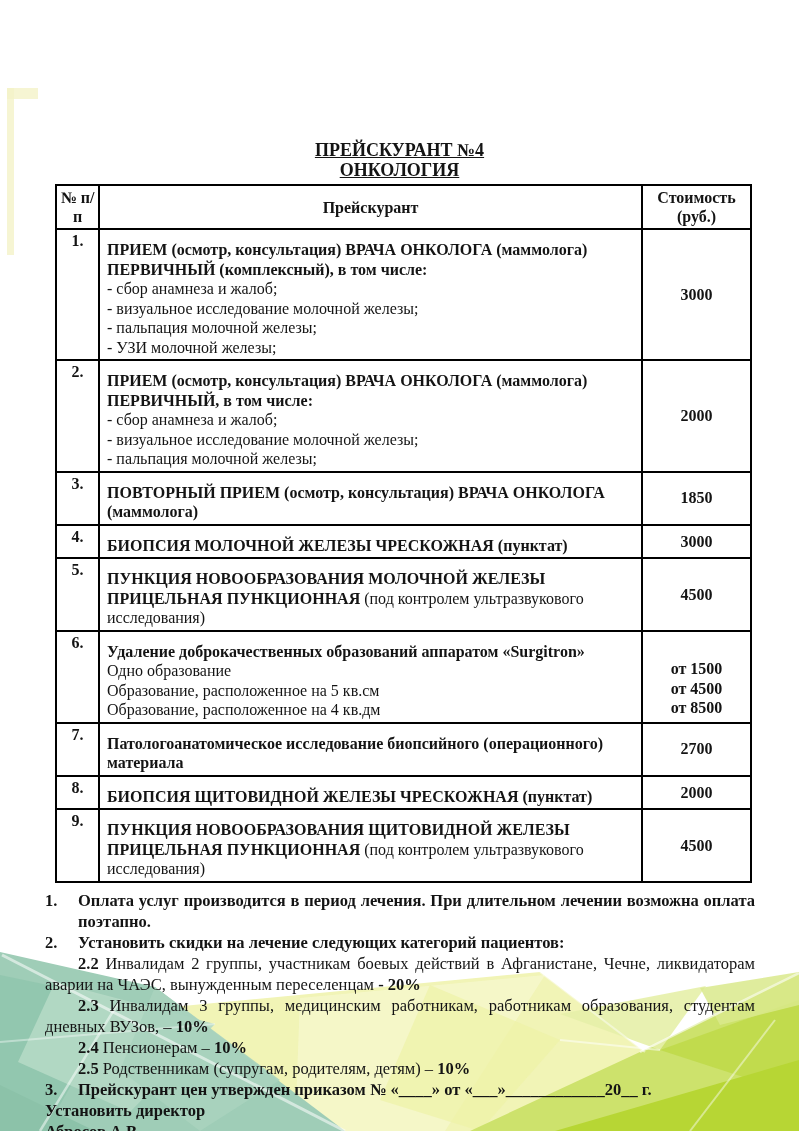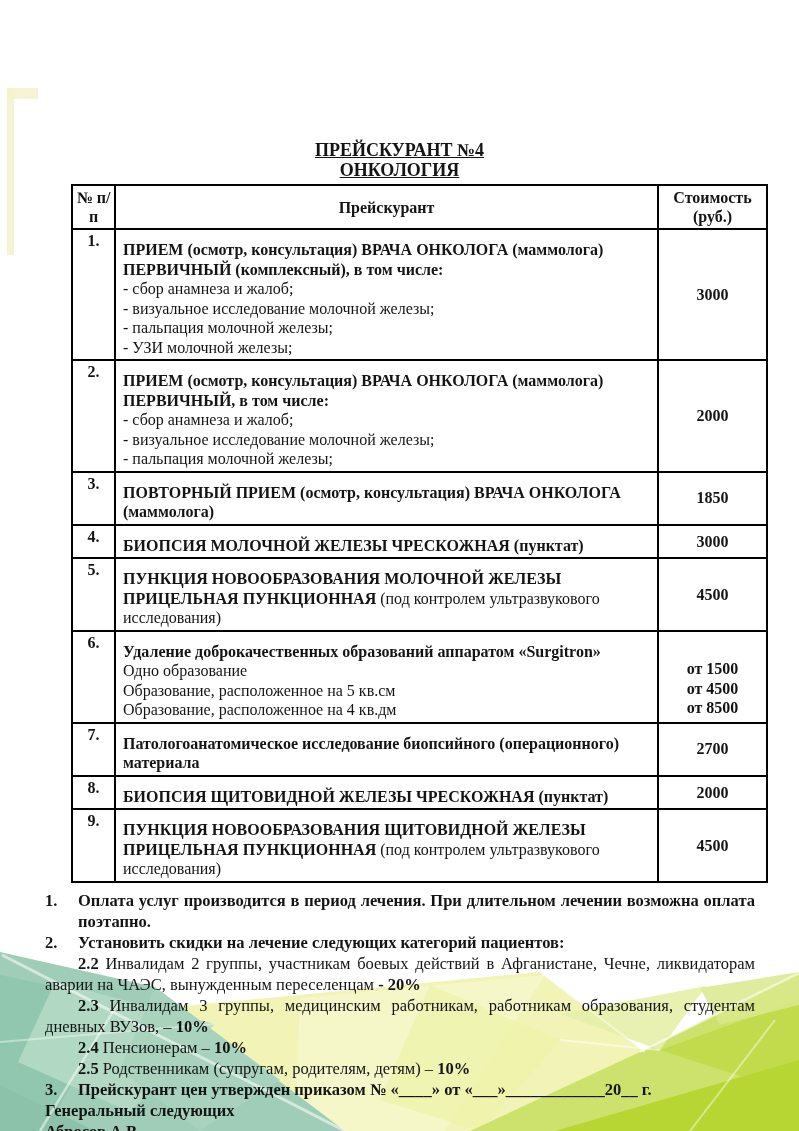--- a/index.html
+++ b/index.html
@@ -7,21 +7,21 @@
     width:799px;height:1131px;position:relative;overflow:hidden;
     background:#ffffff;color:#141414;
     font-family:"Liberation Serif","DejaVu Serif",serif;
   }
   .decor{position:absolute;inset:0;z-index:0;pointer-events:none;}
   .content{position:relative;z-index:1;}
 
   .title-block{padding-top:140px;text-align:center;font-weight:bold;font-size:18px;line-height:20px;text-decoration:underline;}
 
   table.price{
-    border-collapse:collapse;margin:4px 0 0 71px;width:695px;table-layout:fixed;
+    border-collapse:collapse;margin:4px 0 0 55px;width:695px;table-layout:fixed;
   }
   table.price col.c-num{width:43px;}
   table.price col.c-name{width:543px;}
   table.price col.c-price{width:109px;}
   table.price th,table.price td{border:2px solid #000;}
   table.price th{
     font-size:16px;line-height:19px;padding:2px 2px;text-align:center;vertical-align:middle;font-weight:bold;
   }
   td.num{vertical-align:top;text-align:center;font-weight:bold;font-size:16px;padding-top:2px;}
   td.name{vertical-align:top;padding:10px 4px 2px 7px;font-size:16px;line-height:19.5px;}
@@ -157,19 +157,19 @@
   <div class="notes">
       <div class="note bold"><span class="n">1.</span><span>Оплата услуг производится в период лечения. При длительном лечении возможна оплата поэтапно.</span></div>
       <div class="note bold"><span class="n">2.</span><span>Установить скидки на лечение следующих категорий пациентов:</span></div>
       <div class="subnote"><span class="n">2.2 </span><span>Инвалидам 2 группы, участникам боевых действий в Афганистане, Чечне, ликвидаторам аварии на ЧАЭС, вынужденным переселенцам </span><span class="pct">- 20%</span></div>
       <div class="subnote"><span class="n">2.3 </span><span>Инвалидам 3 группы, медицинским работникам, работникам образования, студентам дневных ВУЗов, – </span><span class="pct">10%</span></div>
       <div class="subnote"><span class="n">2.4 </span><span>Пенсионерам – </span><span class="pct">10%</span></div>
       <div class="subnote"><span class="n">2.5 </span><span>Родственникам (супругам, родителям, детям) – </span><span class="pct">10%</span></div>
       <div class="note bold"><span class="n">3.</span><span>Прейскурант цен утвержден приказом № «____» от «___»____________20__ г.</span></div>
     </div>
 
-  <div class="dir-line">Генеральный следующих</div>
+  <div class="dir-line">Установить директор</div>
 
   <div class="sig-row">
     <span>Абросов А.В.</span>
   </div>
 
 </div>
 
 </body></html>

